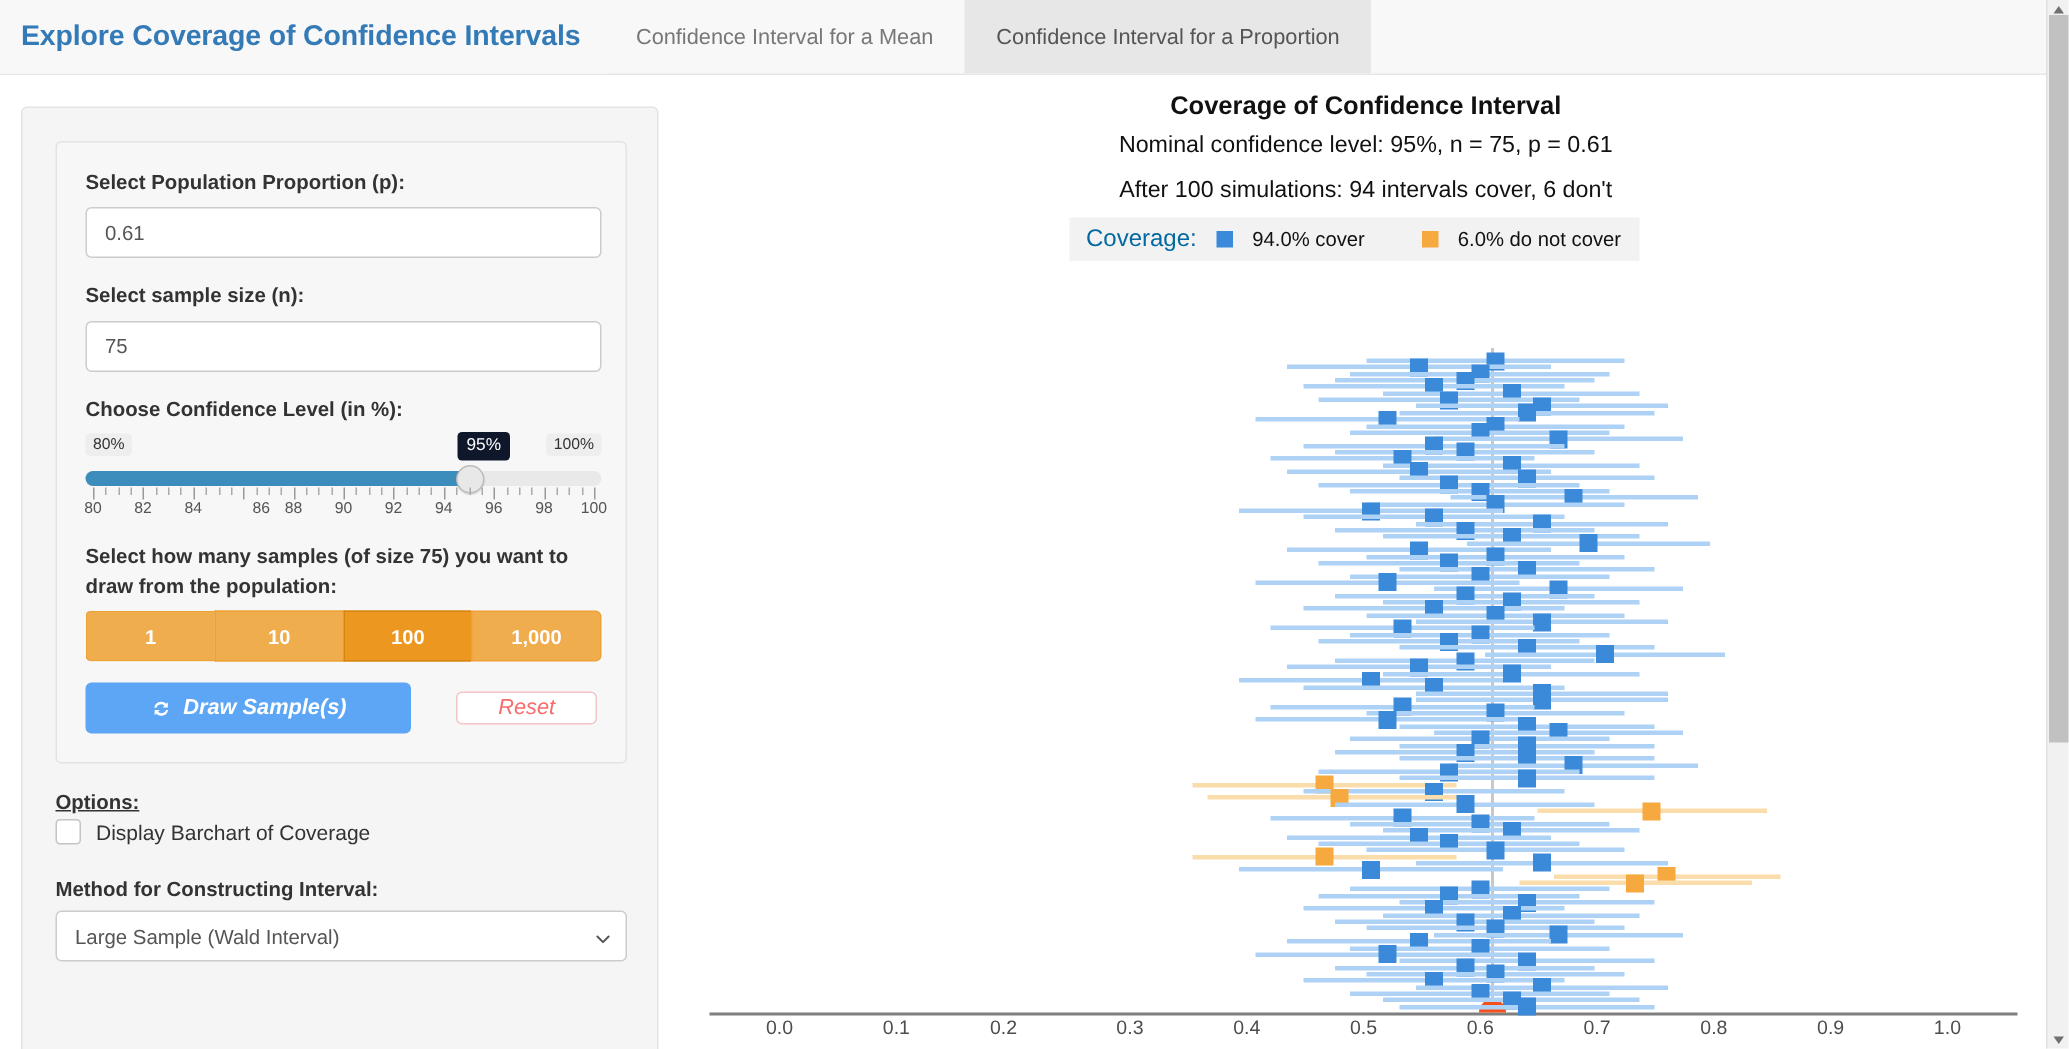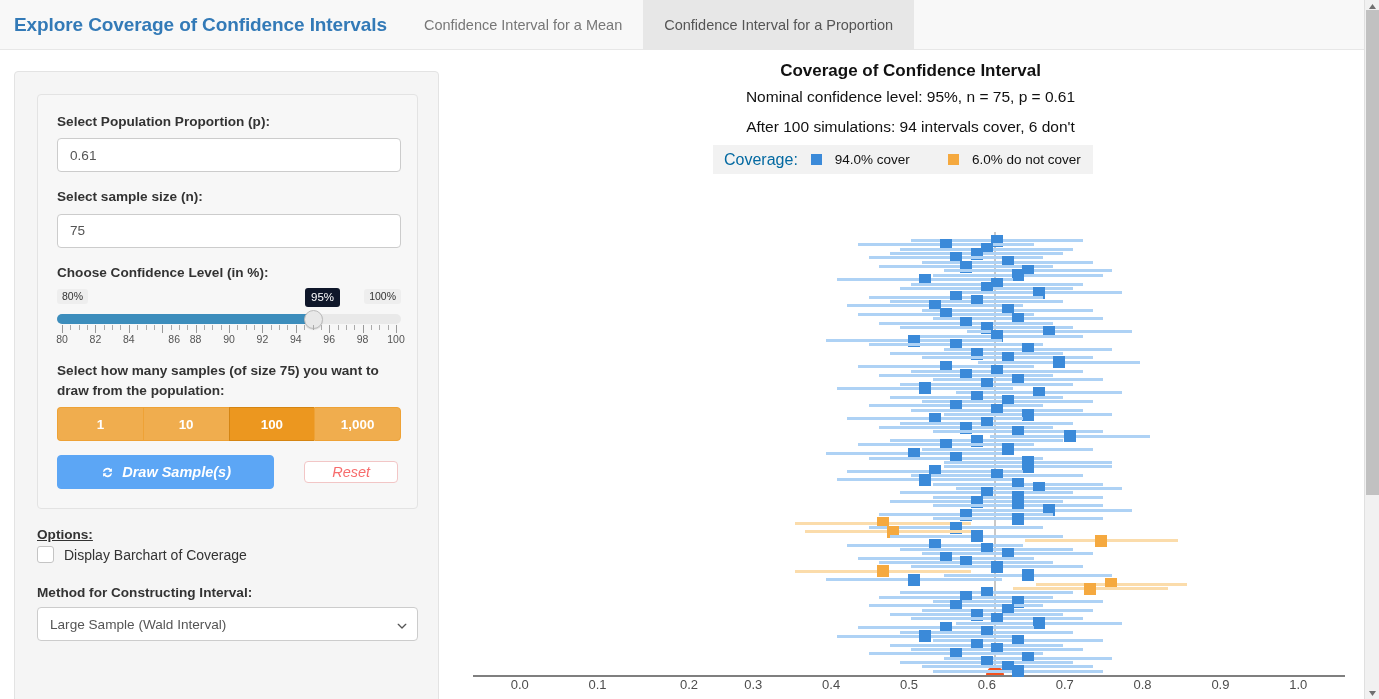--- a/index.html
+++ b/index.html
@@ -416,21 +416,21 @@
       </span>
     </div>
 
     <div class="canvasarea" id="canvasarea">
       <div class="vline" id="vline" style="left: 538.643px;"></div>
       <div class="axisline"></div>
       <div class="truedot" id="truedot" style="left: 530.643px; top: 486px; background: rgb(244, 81, 30);"></div>
       <div class="xticks" id="xticks">
           <span style="left: 64.7143px;">0.0</span>
           <span style="left: 142.571px;">0.1</span>
-          <span style="left: 234px;">0.2</span>
+          <span style="left: 214px;">0.2</span>
           <span style="left: 298.286px;">0.3</span>
           <span style="left: 376.143px;">0.4</span>
           <span style="left: 454px;">0.5</span>
           <span style="left: 531.857px;">0.6</span>
           <span style="left: 609.714px;">0.7</span>
           <span style="left: 687.571px;">0.8</span>
           <span style="left: 765.429px;">0.9</span>
           <span style="left: 843.286px;">1.0</span>
         </div>
       <div class="xaxis-title">Population Proportion p</div>

